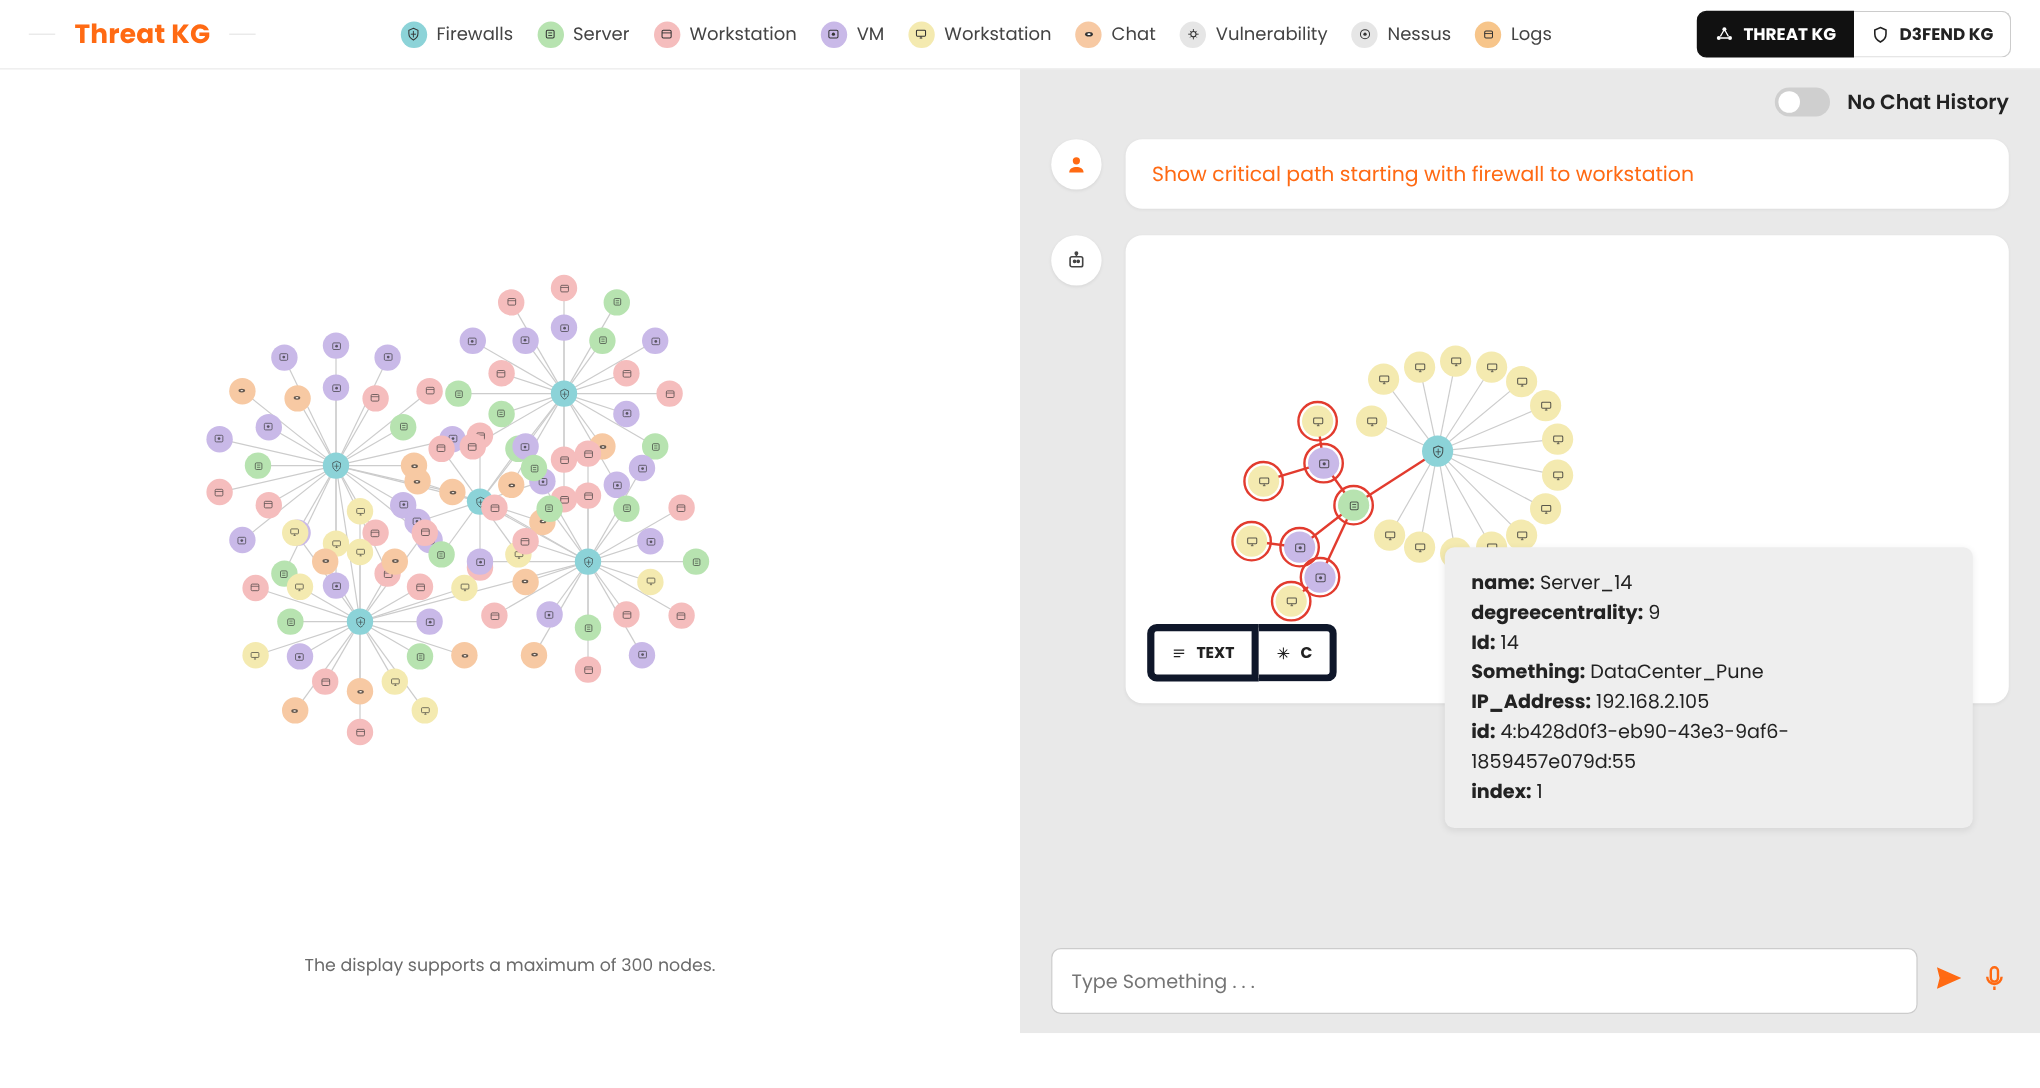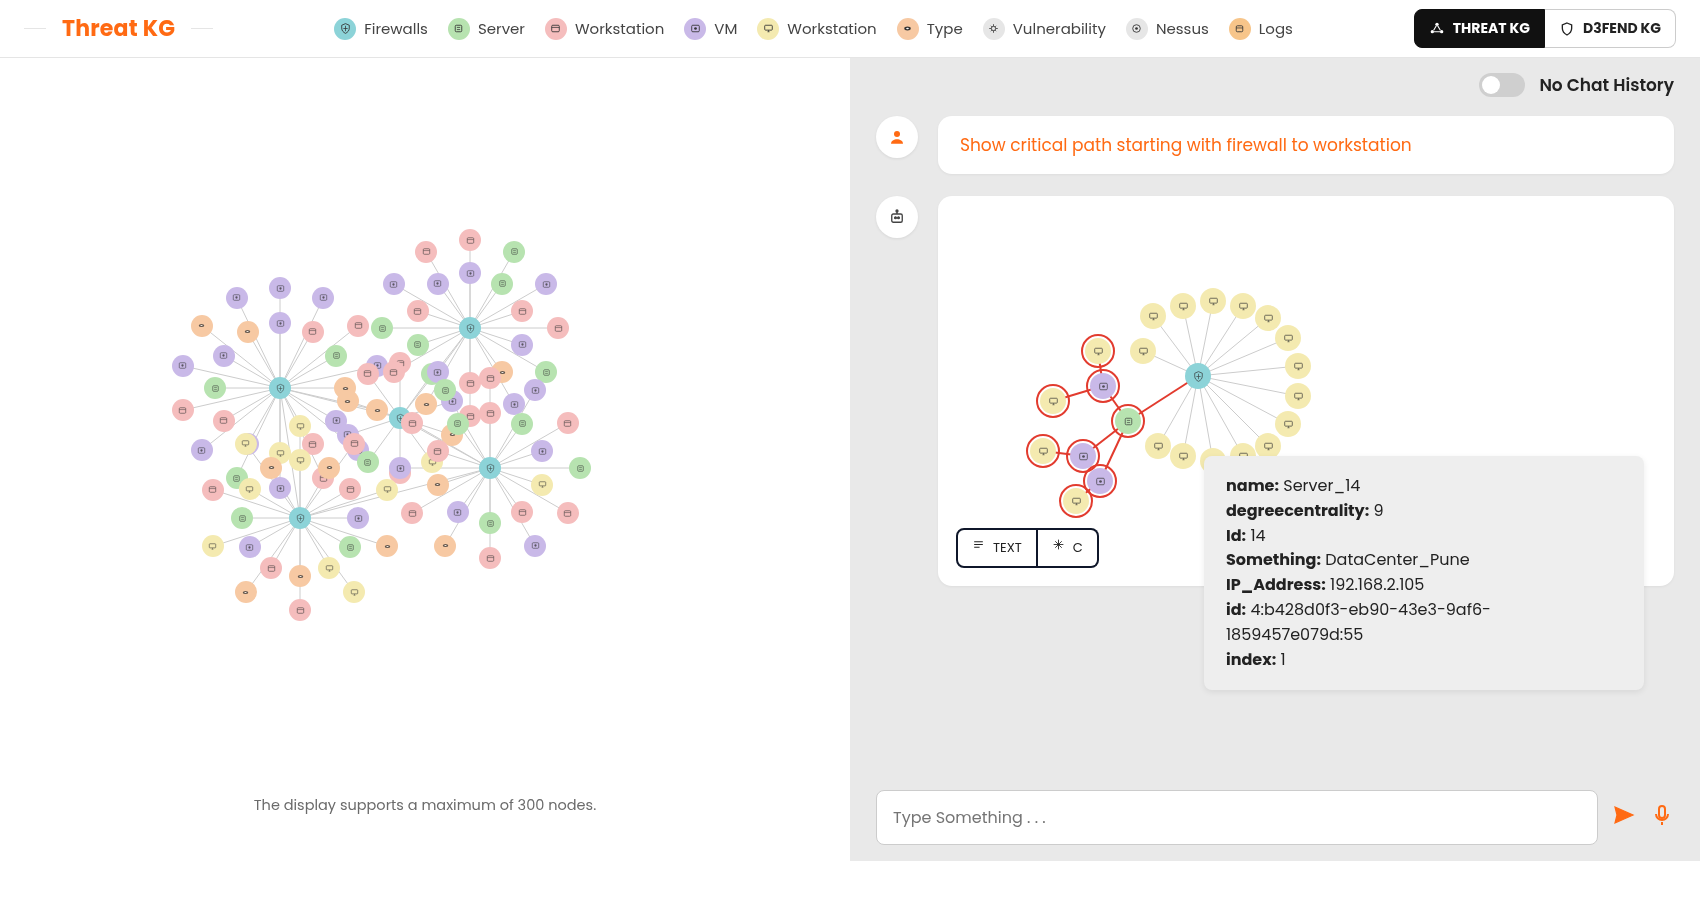--- a/index.html
+++ b/index.html
@@ -62,21 +62,21 @@
   .user-text{color:var(--orange);font-size:17px;}
 
   .ai-bubble{min-height:390px;position:relative;padding:18px;}
   .mini-graph{position:absolute;left:60px;top:60px;width:330px;height:280px;}
   .mini-graph .mnode{position:absolute;width:26px;height:26px;border-radius:50%;display:flex;align-items:center;justify-content:center;}
   .mini-graph .mnode svg{width:13px;height:13px;opacity:.8;}
   .mini-graph .mnode.crit{outline:2px solid #e23b2e;outline-offset:2px;}
   .mini-edges{position:absolute;inset:0;}
 
   .bubble-tabs{position:absolute;left:18px;bottom:18px;display:flex;}
-  .tab-btn{border:2px solid #0f172a;background:#fff;padding:8px 14px;font-size:13px;font-weight:400;display:flex;gap:8px;cursor:pointer;}
+  .tab-btn{border:6px solid #0f172a;background:#fff;padding:8px 14px;font-size:13px;font-weight:700;display:flex;align-items:center;gap:8px;cursor:pointer;}
   .tab-btn:first-child{border-radius:8px 0 0 8px;}
   .tab-btn:last-child{border-radius:0 8px 8px 0;border-left:none;}
   .tab-btn svg{width:13px;height:13px;}
 
   .tooltip{position:absolute;right:56px;top:350px;width:440px;background:#eee;border-radius:8px;padding:18px 22px;font-size:16px;line-height:1.55;z-index:20;box-shadow:0 2px 6px rgba(0,0,0,.08);}
   .tooltip b{font-weight:700;}
 
   .chat-input-row{padding:12px 26px 16px;display:flex;align-items:center;gap:14px;}
   .chat-input{flex:1;border:1px solid #ccc;border-radius:8px;padding:14px 16px;font-size:16px;color:#888;background:#fff;}
   .send-ico,.mic-ico{color:var(--orange);cursor:pointer;}
@@ -134,21 +134,21 @@
           </span>
           <span>Workstation</span>
         </div>
         <div class="lg">
           <span class="dot" style="background:#f7c9a3">
             <svg viewBox="0 0 24 24">
               <ellipse cx="12" cy="12" rx="6" ry="3.5" fill="#333"></ellipse>
               <ellipse cx="12" cy="12" rx="2.5" ry="1.3" fill="#fff"></ellipse>
             </svg>
           </span>
-          <span>Type</span>
+          <span>Chat</span>
         </div>
         <div class="lg">
           <span class="dot" style="background:#e6e6e6">
             <svg viewBox="0 0 24 24">
               <circle cx="12" cy="12" r="4" fill="none" stroke="#333" stroke-width="1.6"></circle>
               <path d="M12 4v4M12 16v4M4 12h4M16 12h4M7 7l2 2M17 7l-2 2M7 17l2-2M17 17l-2-2" stroke="#333" stroke-width="1.4"></path>
             </svg>
           </span>
           <span>Vulnerability</span>
         </div>

